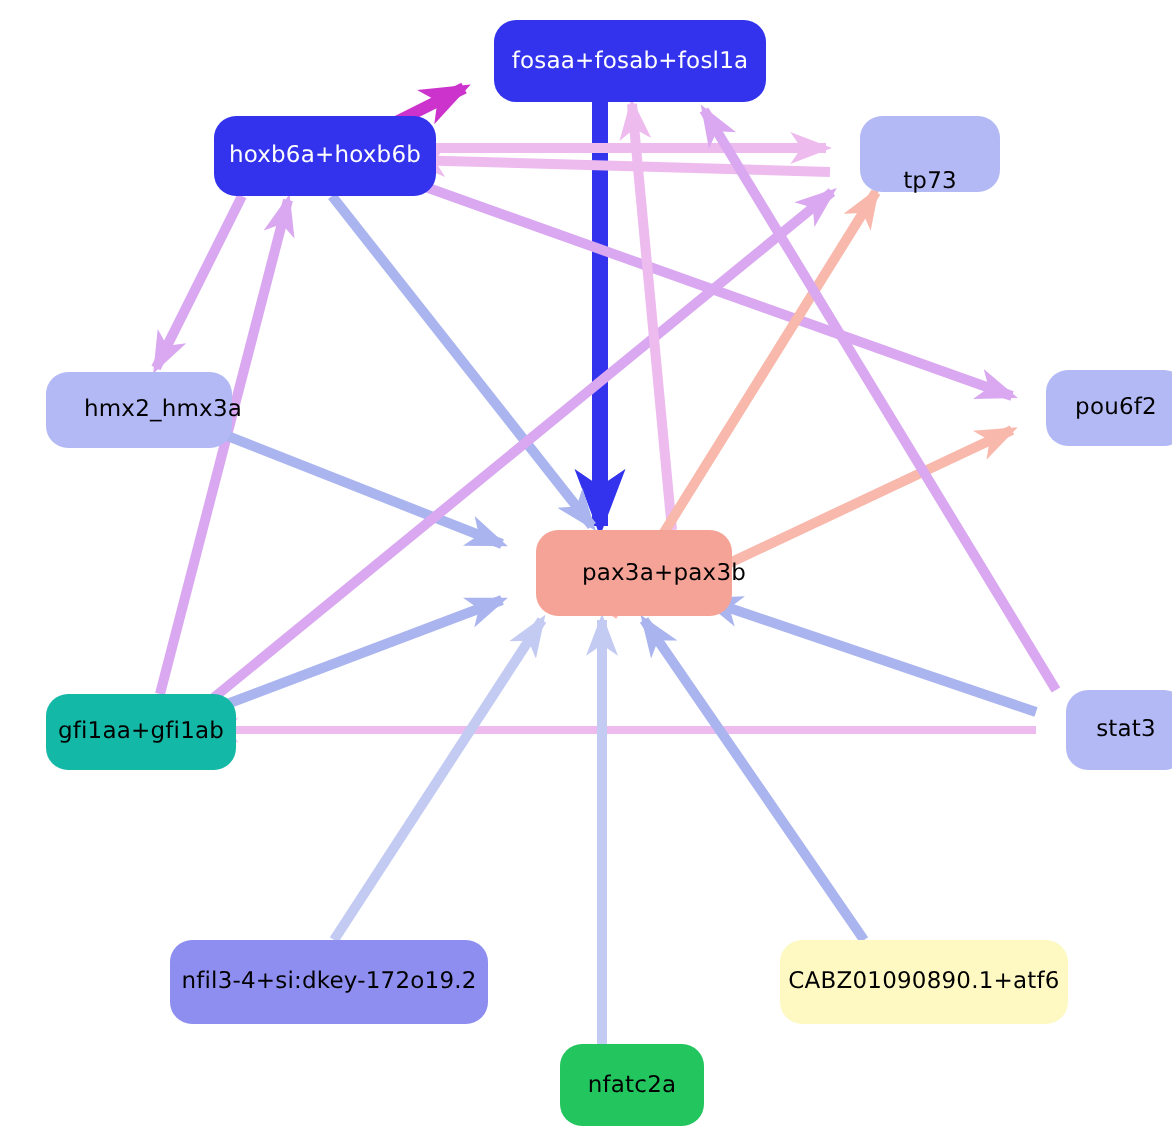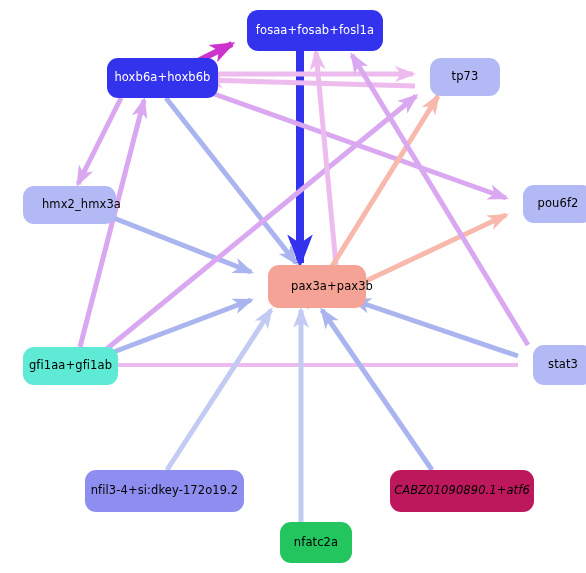--- a/index.html
+++ b/index.html
@@ -103,42 +103,42 @@
       </g>
   </svg>
 
   <div id="node-layer">
       <div class="node" style="left: 232px; top: 10px; width: 136px; height: 41px; background: rgb(51, 51, 238); color: rgb(255, 255, 255);">
         <span class="node-label">fosaa+fosab+fosl1a</span>
       </div>
       <div class="node" style="left: 92px; top: 58px; width: 111px; height: 40px; background: rgb(51, 51, 238); color: rgb(255, 255, 255);">
         <span class="node-label">hoxb6a+hoxb6b</span>
       </div>
-      <div class="node" style="left: 415px; top: 58px; width: 70px; height: 38px; background: rgb(179, 185, 245); color: rgb(0, 0, 0);">
+      <div class="node" style="left: 415px; top: 58px; width: 70px; height: 38px; background: rgb(179, 185, 245); color: rgb(0, 0, 0); align-items: flex-end;">
         <span class="node-label">tp73</span>
       </div>
       <div class="node" style="left: 8px; top: 186px; width: 93px; height: 38px; background: rgb(179, 185, 245); color: rgb(0, 0, 0); padding-left: 24px;">
         <span class="node-label">hmx2_hmx3a</span>
       </div>
       <div class="node" style="left: 508px; top: 185px; width: 70px; height: 38px; background: rgb(179, 185, 245); color: rgb(0, 0, 0);">
         <span class="node-label">pou6f2</span>
       </div>
       <div class="node" style="left: 253px; top: 265px; width: 98px; height: 43px; background: rgb(245, 163, 150); color: rgb(0, 0, 0); padding-left: 30px;">
         <span class="node-label">pax3a+pax3b</span>
       </div>
-      <div class="node" style="left: 8px; top: 347px; width: 95px; height: 38px; background: #5eead4; color: rgb(0, 0, 0);">
+      <div class="node" style="left: 8px; top: 347px; width: 95px; height: 38px; background: #14b8a6; color: rgb(0, 0, 0);">
         <span class="node-label">gfi1aa+gfi1ab</span>
       </div>
       <div class="node" style="left: 518px; top: 345px; width: 60px; height: 40px; background: rgb(179, 185, 245); color: rgb(0, 0, 0);">
         <span class="node-label">stat3</span>
       </div>
       <div class="node" style="left: 70px; top: 470px; width: 159px; height: 42px; background: rgb(142, 142, 240); color: rgb(0, 0, 0);">
         <span class="node-label">nfil3-4+si:dkey-172o19.2</span>
       </div>
-      <div class="node" style="left: 375px; top: 470px; width: 144px; height: 42px; background: #be185d; color: rgb(0, 0, 0); font-style: italic;">
+      <div class="node" style="left: 375px; top: 470px; width: 144px; height: 42px; background: #fef9c3; color: rgb(0, 0, 0);">
         <span class="node-label">CABZ01090890.1+atf6</span>
       </div>
       <div class="node" style="left: 265px; top: 522px; width: 72px; height: 41px; background: #22c55e; color: rgb(0, 0, 0);">
         <span class="node-label">nfatc2a</span>
       </div>
     </div>
 
 </div>
 
 </body></html>

